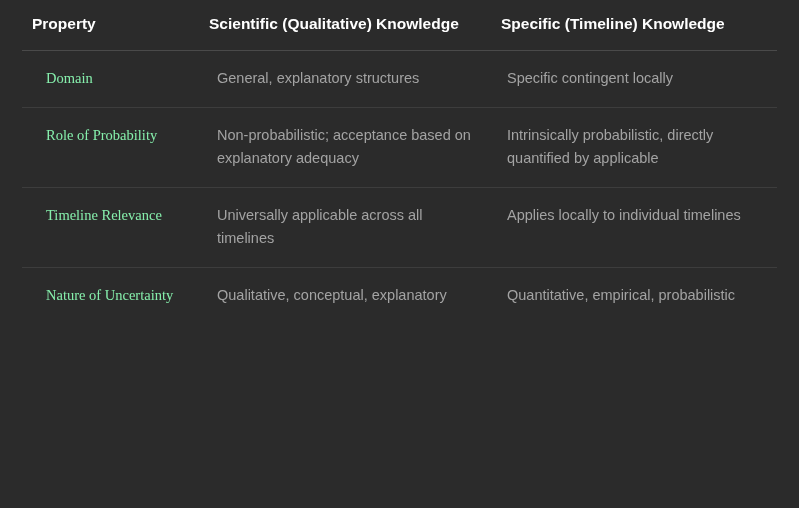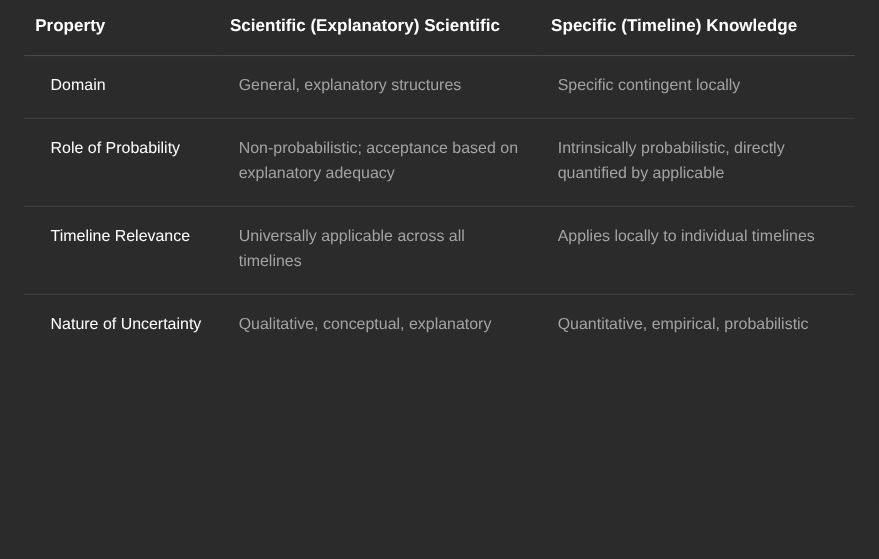--- a/index.html
+++ b/index.html
@@ -51,21 +51,22 @@
     color: #a3a3a3;
     line-height: 1.62;
     padding: 16px 12px 16px 12px;
     border-bottom: 1px solid #3d3d3d;
   }
   table.comparison tbody tr:last-child td {
     border-bottom: none;
   }
   table.comparison tbody td.prop {
     padding-left: 24px;
-    color: #ffffff;
+    color: #86efac;
+    font-family: Liberation Serif, serif;
   }
   table.comparison tbody td.col1 {
     padding-left: 20px;
   }
   table.comparison tbody td.col2 {
     padding-left: 18px;
   }
 </style>
 </head>
 <body>
@@ -73,21 +74,21 @@
 <div class="table-wrap">
   <table class="comparison">
     <colgroup>
       <col class="c0">
       <col class="c1">
       <col class="c2">
     </colgroup>
     <thead>
       <tr>
         <th class="first">Property</th>
-        <th>Scientific (Explanatory) Scientific</th>
+        <th>Scientific (Qualitative) Knowledge</th>
         <th>Specific (Timeline) Knowledge</th>
       </tr>
     </thead>
     <tbody>
       <tr>
         <td class="prop">Domain</td>
         <td class="col1">General, explanatory structures</td>
         <td class="col2">Specific contingent locally</td>
       </tr>
       <tr>

